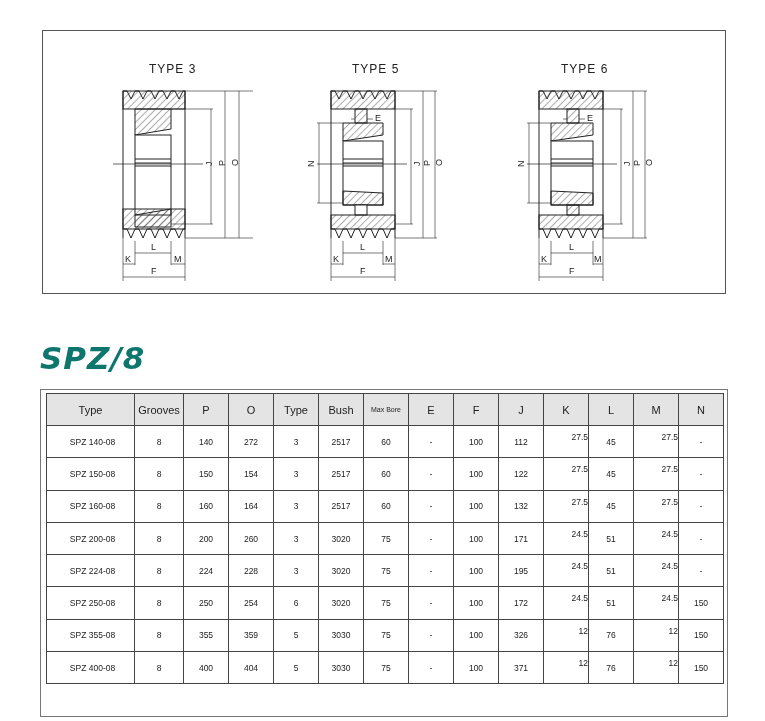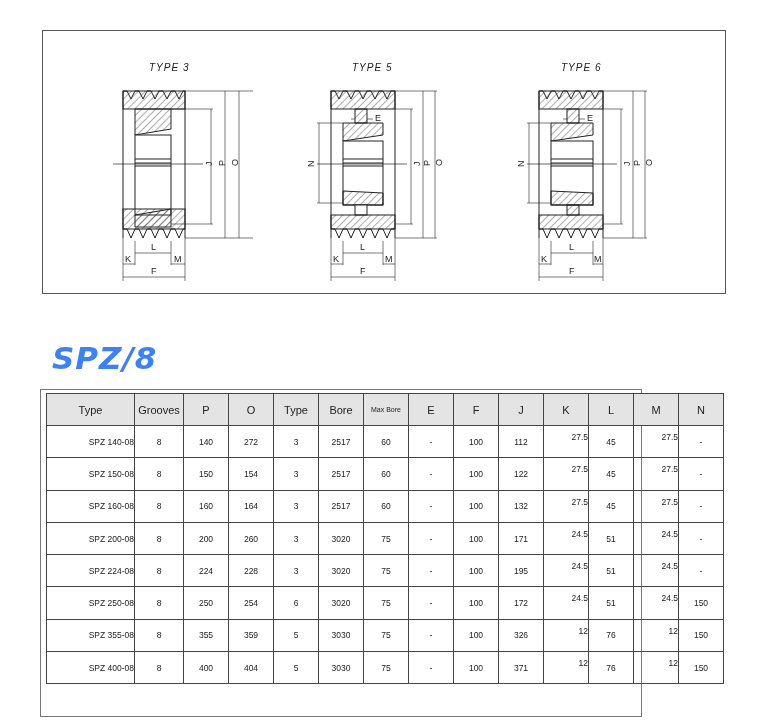--- a/index.html
+++ b/index.html
@@ -2,31 +2,31 @@
 <html><head>
 <meta charset="utf-8">
 <style>
   html, body { margin: 0; padding: 0; background: #ffffff; }
   body { width: 765px; height: 721px; position: relative; overflow: hidden;
          font-family: "Liberation Sans", sans-serif; color: #111; }
   .diagram-frame { position: absolute; left: 42px; top: 30px; width: 684px; height: 264px;
          border: 1.5px solid #555; box-sizing: border-box; background: #fff; }
   .diagram { position: absolute; top: 0; }
   .diagram svg { display: block; }
-  .type-label { position: absolute; font-size: 10px; letter-spacing: 1px; color: #222; font-style: italic; }
+  .type-label { position: absolute; font-size: 12px; letter-spacing: 1px; color: #222; }
   .series-title { position: absolute; left: 40px; top: 340px; font-size: 31px; font-weight: bold;
-         font-style: italic; letter-spacing: 1px; color: #3b82f6; font-family: "DejaVu Sans", sans-serif; margin-left: 12px; }
-  .table-wrap { position: absolute; left: 40px; top: 389px; width: 602px; height: 328px;
+         font-style: italic; letter-spacing: 1px; color: #0f766e; font-family: "DejaVu Sans", sans-serif; }
+  .table-wrap { position: absolute; left: 40px; top: 389px; width: 688px; height: 328px;
          border: 1.5px solid #777; box-sizing: border-box; padding: 3px 4px 3px 5px; }
   table { border-collapse: collapse; width: 677px; table-layout: fixed; }
   th, td { border: 1px solid #444; text-align: center; padding: 0; }
   th { background: #e4e4e4; height: 31px; font-weight: normal; font-size: 11px; color: #222; }
   th.small { font-size: 7px; line-height: 9px; }
   td { height: 25.3px; font-size: 8.5px; color: #222; }
-  td.left { text-align: right; padding-left: 4px; }
+  td.left { text-align: center; padding-left: 4px; }
   td.raise { vertical-align: top; padding-top: 6px; text-align: right; }
 </style>
 </head>
 <body>
 
 <div class="diagram-frame">
 
   <div class="diagram" style="left:70px;">
     <span class="type-label" style="left:36px; top:31px;">TYPE 3</span>
     <svg width="160" height="264" viewBox="0 0 160 264">
@@ -219,21 +219,21 @@
       <col style="width:45px">
         <col style="width:45px">
     </colgroup>
     <thead>
       <tr>
         <th>Type</th>
         <th>Grooves</th>
         <th>P</th>
         <th>O</th>
         <th>Type</th>
-        <th>Bore</th>
+        <th>Bush</th>
         <th class="small">Max Bore</th>
         <th>E</th>
         <th>F</th>
         <th>J</th>
         <th>K</th>
         <th>L</th>
         <th>M</th>
         <th>N</th>
       </tr>
     </thead>

